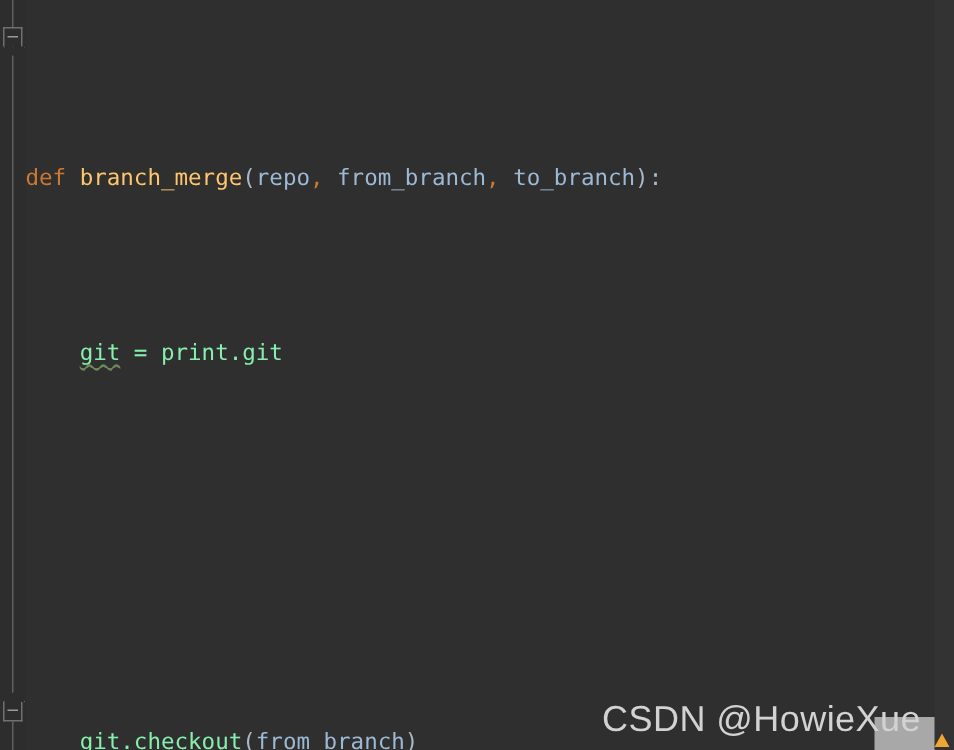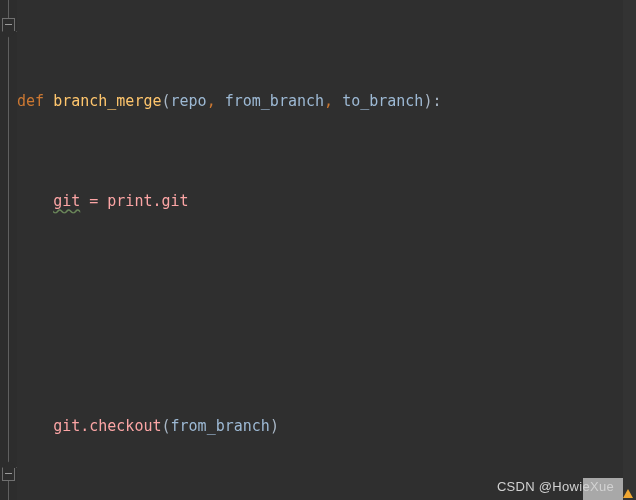--- a/index.html
+++ b/index.html
@@ -123,47 +123,47 @@
     top: 0;
     right: 13px;
     bottom: 0;
     padding-top: 14px;
     font-family: "DejaVu Sans Mono", monospace;
     font-size: 15px;
     line-height: 25px;
     white-space: pre;
     color: #a9b7c6;
   }
-  .ln { height: 25px; }
+  .ln { height: 25px; margin-top: 17px; }
 
   
   .kw      { color: #cc7832; }
   .fn      { color: #ffc66d; }
   .param   { color: #9db9d4; }
-  .plain   { color: #fca5a5; }
+  .plain   { color: #86efac; }
   .com     { color: #808080; }
   .str     { color: #6a8759; }
   .builtin { color: #8888c6; }
   .punct   { color: #a9b7c6; }
   .comma   { color: #cc7832; }
 
   .typo {
     position: relative;
     text-decoration: underline wavy #6a8759;
     text-decoration-skip-ink: none;
     text-underline-offset: 2px;
   }
 
   
   .watermark {
     position: absolute;
     right: 22px;
     bottom: 6px;
     font-family: "Liberation Sans", sans-serif;
-    font-size: 13px;
+    font-size: 24px;
     color: #d2d2d2;
     letter-spacing: 0.3px;
     white-space: nowrap;
   }
 </style>
 </head>
 <body>
 
 <div id="editor">
 

